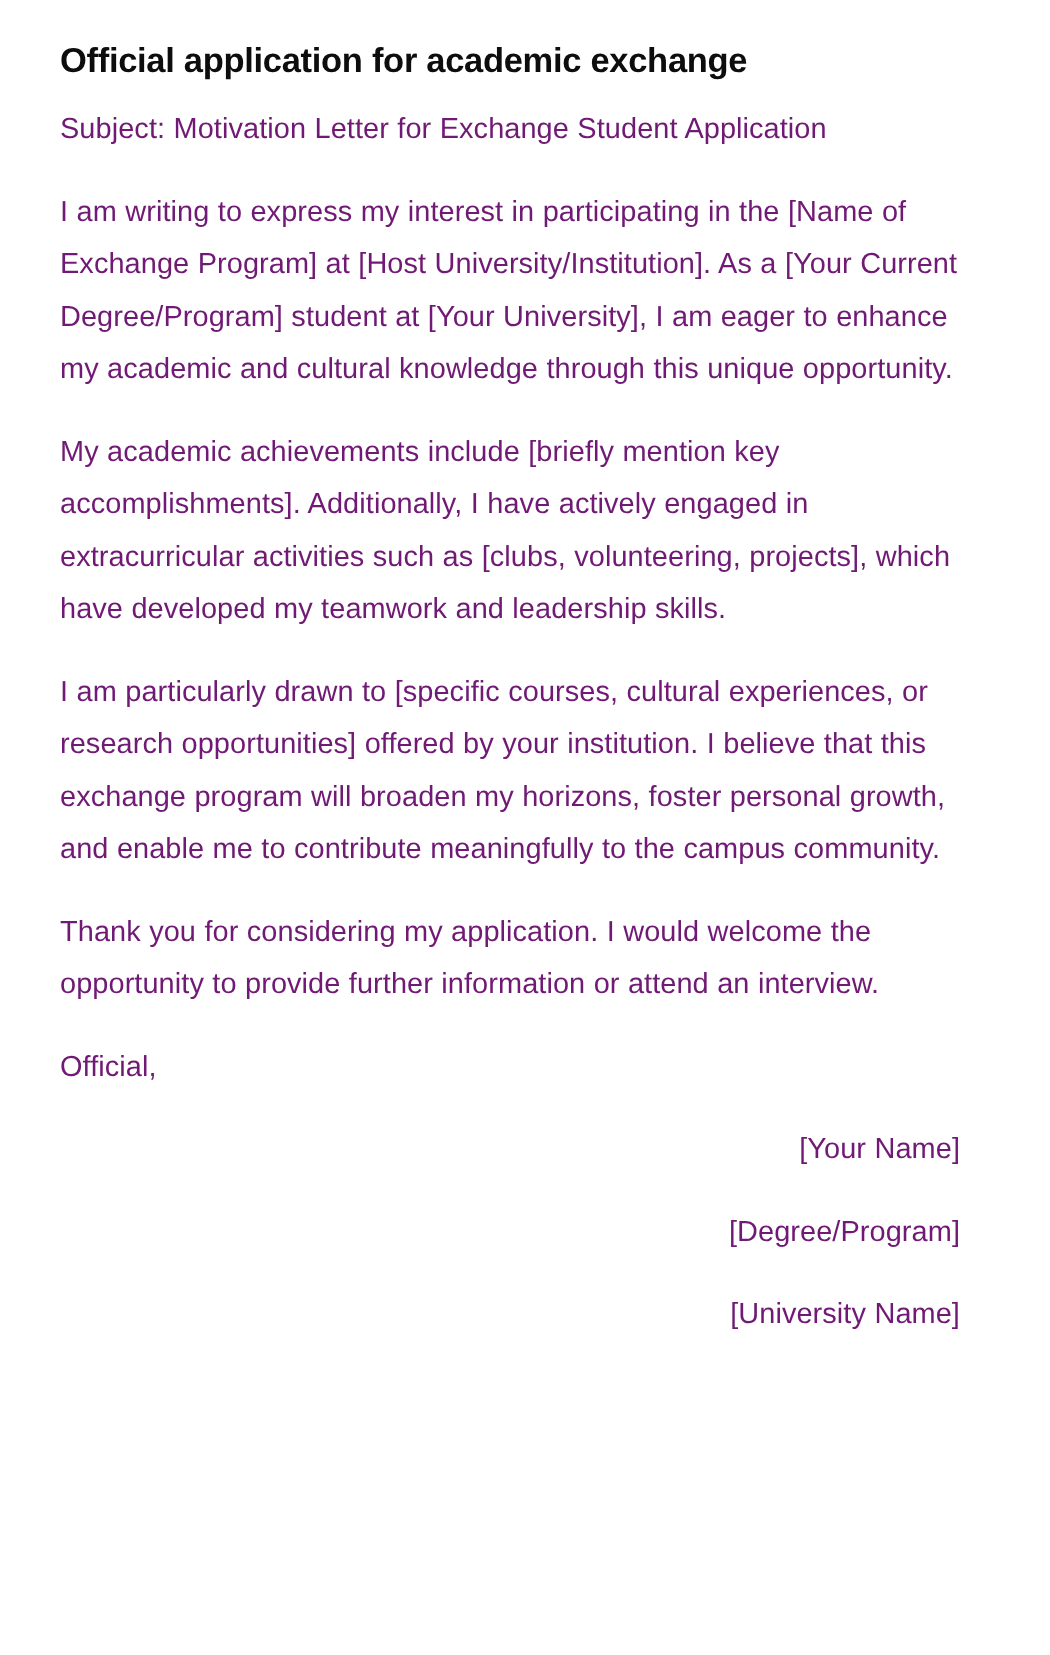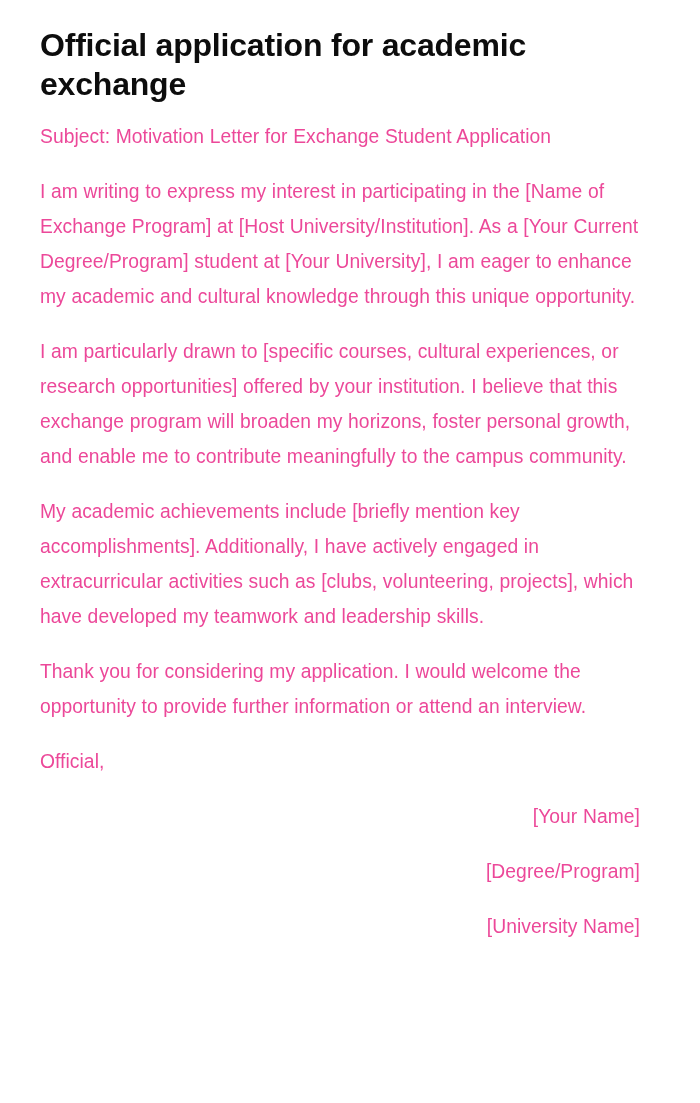--- a/index.html
+++ b/index.html
@@ -19,35 +19,35 @@
     min-height: 1103px;
     background: #ffffff;
     box-sizing: border-box;
     padding: 0;
     position: relative;
   }
   .doc {
     padding: 22px 60px 24px 40px;
   }
   .doc-title {
-    font-size: 32px;
+    font-size: 23px;
     font-weight: 700;
     line-height: 1.22;
     letter-spacing: -0.2px;
     color: #0d0d0d;
     margin: 0 0 0 0;
     padding-top: 4px;
   }
   .letter {
     margin-top: 15px;
   }
   .letter p {
     font-size: 19.3px;
     line-height: 35px;
-    color: #ec4899;
+    color: #701a75;
     margin: 0 0 20px 0;
     letter-spacing: 0.05px;
     word-spacing: 0.2px;
   }
   .letter p:last-child {
     margin-bottom: 4px;
   }
   .sig-line {
     white-space: nowrap;
     text-align: right;
@@ -61,23 +61,23 @@
 
     <h1 class="doc-title">Official application for academic exchange</h1>
 
     <div class="letter">
 
       <p>Subject: Motivation Letter for Exchange Student Application</p>
 
 
       <p>I am writing to express my interest in participating in the [Name of Exchange Program] at [Host University/Institution]. As a [Your Current Degree/Program] student at [Your University], I am eager to enhance my academic and cultural knowledge through this unique opportunity.</p>
 
+      <p>My academic achievements include [briefly mention key accomplishments]. Additionally, I have actively engaged in extracurricular activities such as [clubs, volunteering, projects], which have developed my teamwork and leadership skills.</p>
+
       <p>I am particularly drawn to [specific courses, cultural experiences, or research opportunities] offered by your institution. I believe that this exchange program will broaden my horizons, foster personal growth, and enable me to contribute meaningfully to the campus community.</p>
-
-      <p>My academic achievements include [briefly mention key accomplishments]. Additionally, I have actively engaged in extracurricular activities such as [clubs, volunteering, projects], which have developed my teamwork and leadership skills.</p>
 
       <p>Thank you for considering my application. I would welcome the opportunity to provide further information or attend an interview.</p>
 
       <p>Official,</p>
 
       <p class="sig-line">[Your Name]</p>
 
       <p class="sig-line">[Degree/Program]</p>
 
       <p class="sig-line">[University Name]</p>

